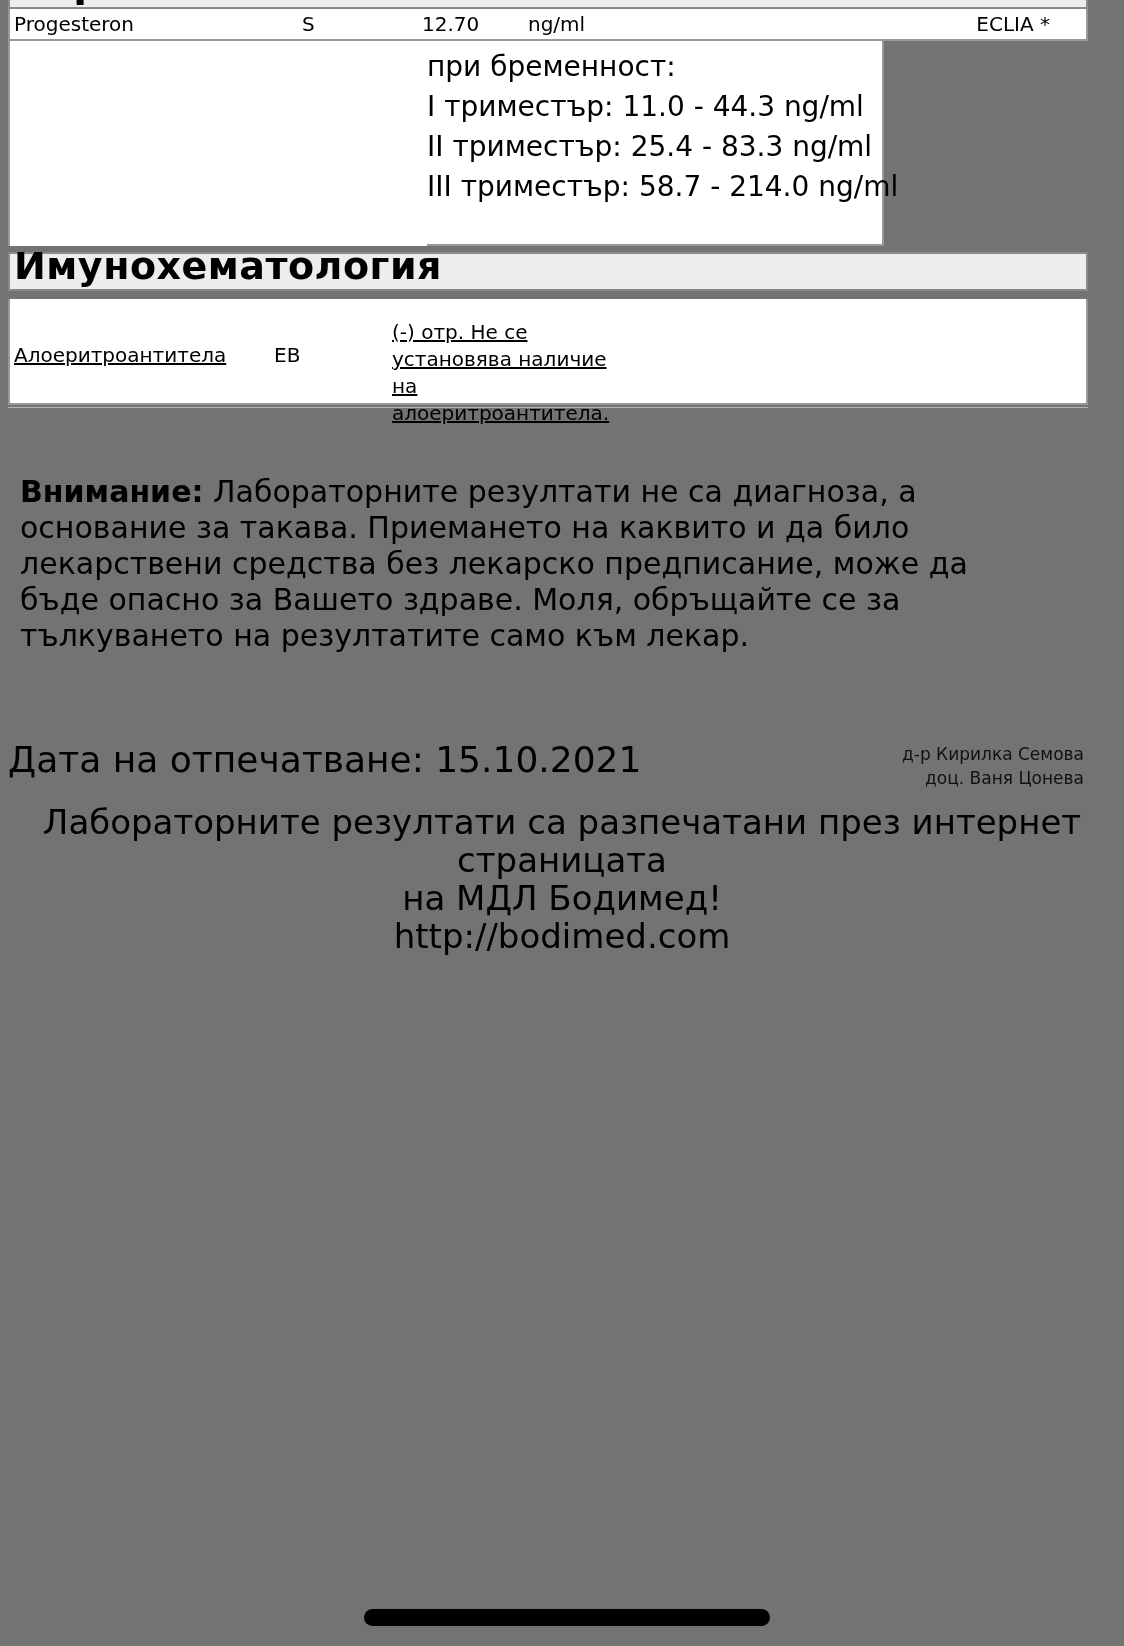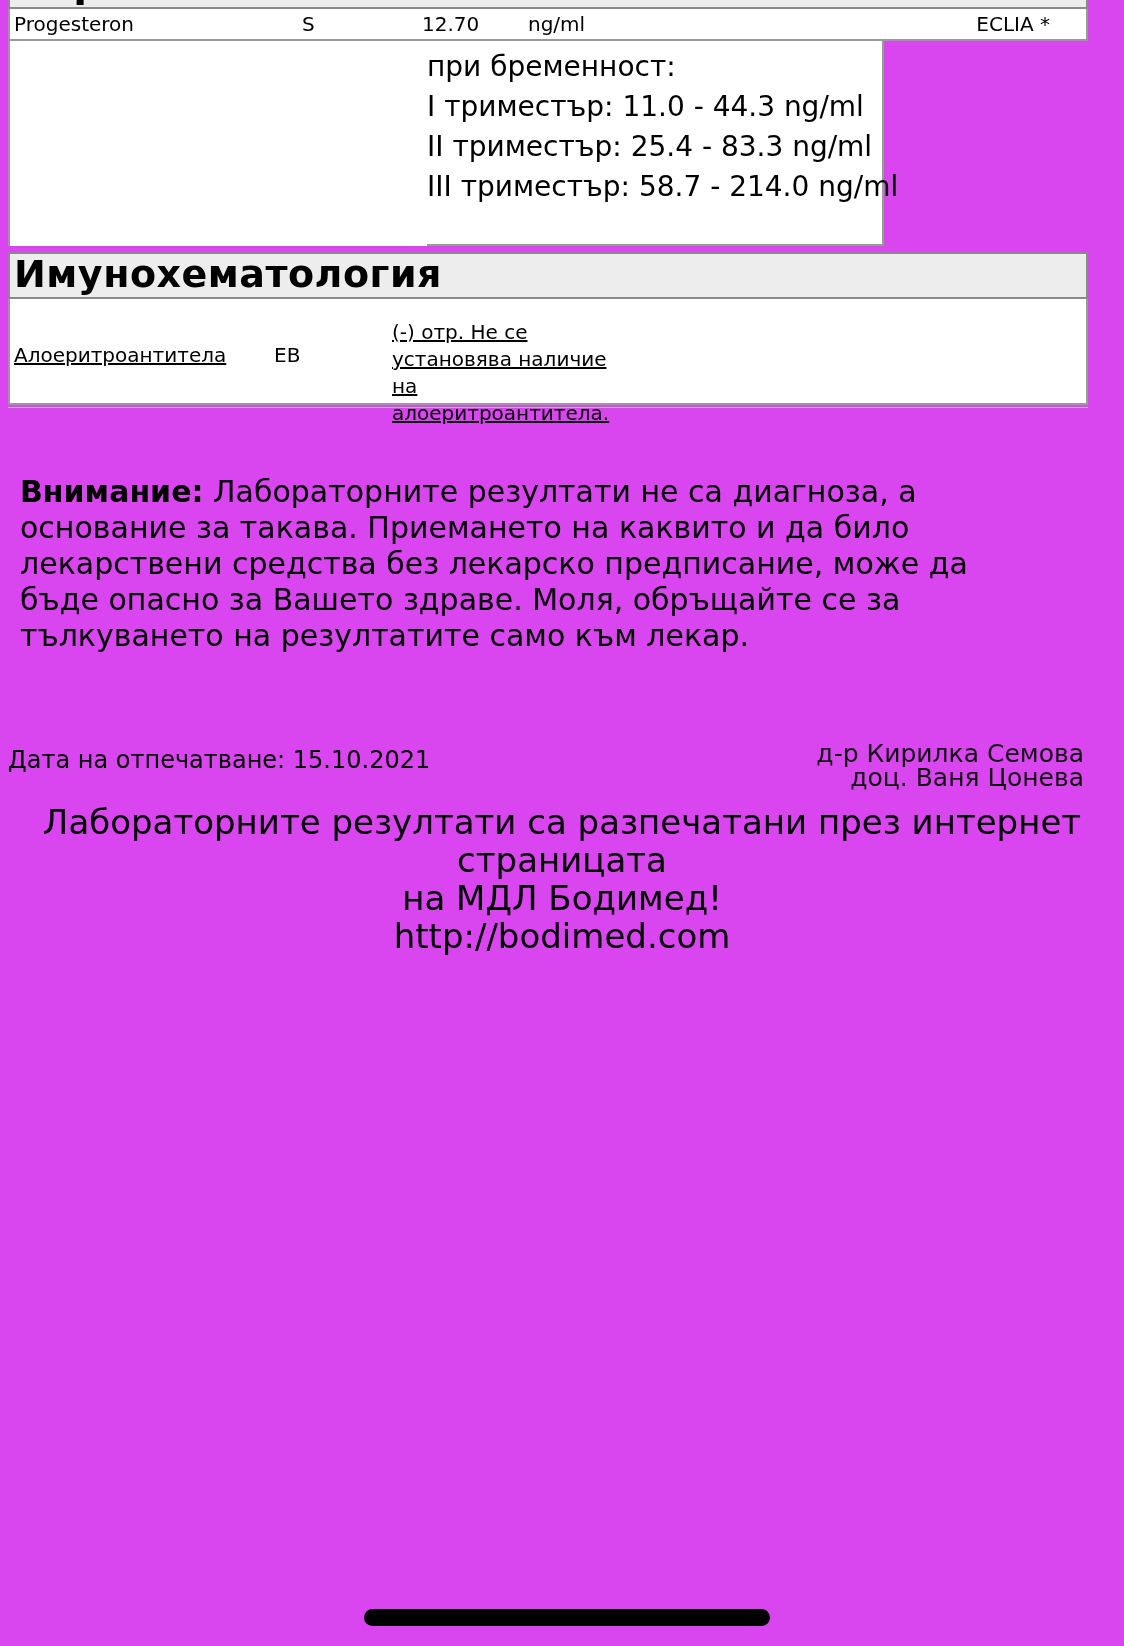--- a/index.html
+++ b/index.html
@@ -3,21 +3,21 @@
 <meta charset="utf-8">
 <style>
   * { margin: 0; padding: 0; box-sizing: border-box; }
   html, body { background: #ffffff; }
   body { font-family: "DejaVu Sans", sans-serif; color: #000; }
   .page {
     position: relative;
     width: 1124px;
     height: 1646px;
     margin: 0 auto;
-    background: #d946ef;
+    background: #737373;
     overflow: hidden;
   }
 
   
   .clipped-header {
     position: absolute;
     left: 8px; top: -40px;
     width: 1080px; height: 49px;
     background: #ededed;
     border: 2px solid #8a8a8a;
@@ -61,21 +61,21 @@
   }
   .reference-box .ref-bottom-line {
     position: absolute;
     left: 417px; right: 0; bottom: 0;
     border-bottom: 2px solid #999;
   }
 
   .section-header {
     position: absolute;
     left: 8px; top: 252px;
-    width: 1080px; height: 47px;
+    width: 1080px; height: 39px;
     background: #ededed;
     border: 2px solid #8a8a8a;
   }
   .section-header .hdr-text {
     position: absolute;
     left: 4px; bottom: 4px;
     font-size: 38px; font-weight: bold; letter-spacing: 0.5px;
     line-height: 1;
     white-space: nowrap;
   }
@@ -106,28 +106,28 @@
     left: 20px; top: 474px;
     width: 990px;
     font-size: 30px; line-height: 36px;
   }
   .warning .w-label { font-weight: bold; }
 
   
   .print-date {
     position: absolute;
     left: 8px; top: 742px;
-    font-size: 24px; line-height: 36px;
+    font-size: 36px; line-height: 36px;
     white-space: nowrap;
   }
   .doctors {
     position: absolute;
     right: 40px; top: 742px;
     text-align: right;
-    font-size: 25px; line-height: 24px;
+    font-size: 17px; line-height: 24px;
     color: #111;
   }
 
   
   .footer-note {
     position: absolute;
     left: 0; top: 803px;
     width: 1124px;
     text-align: center;
     font-size: 34px; line-height: 38px;

